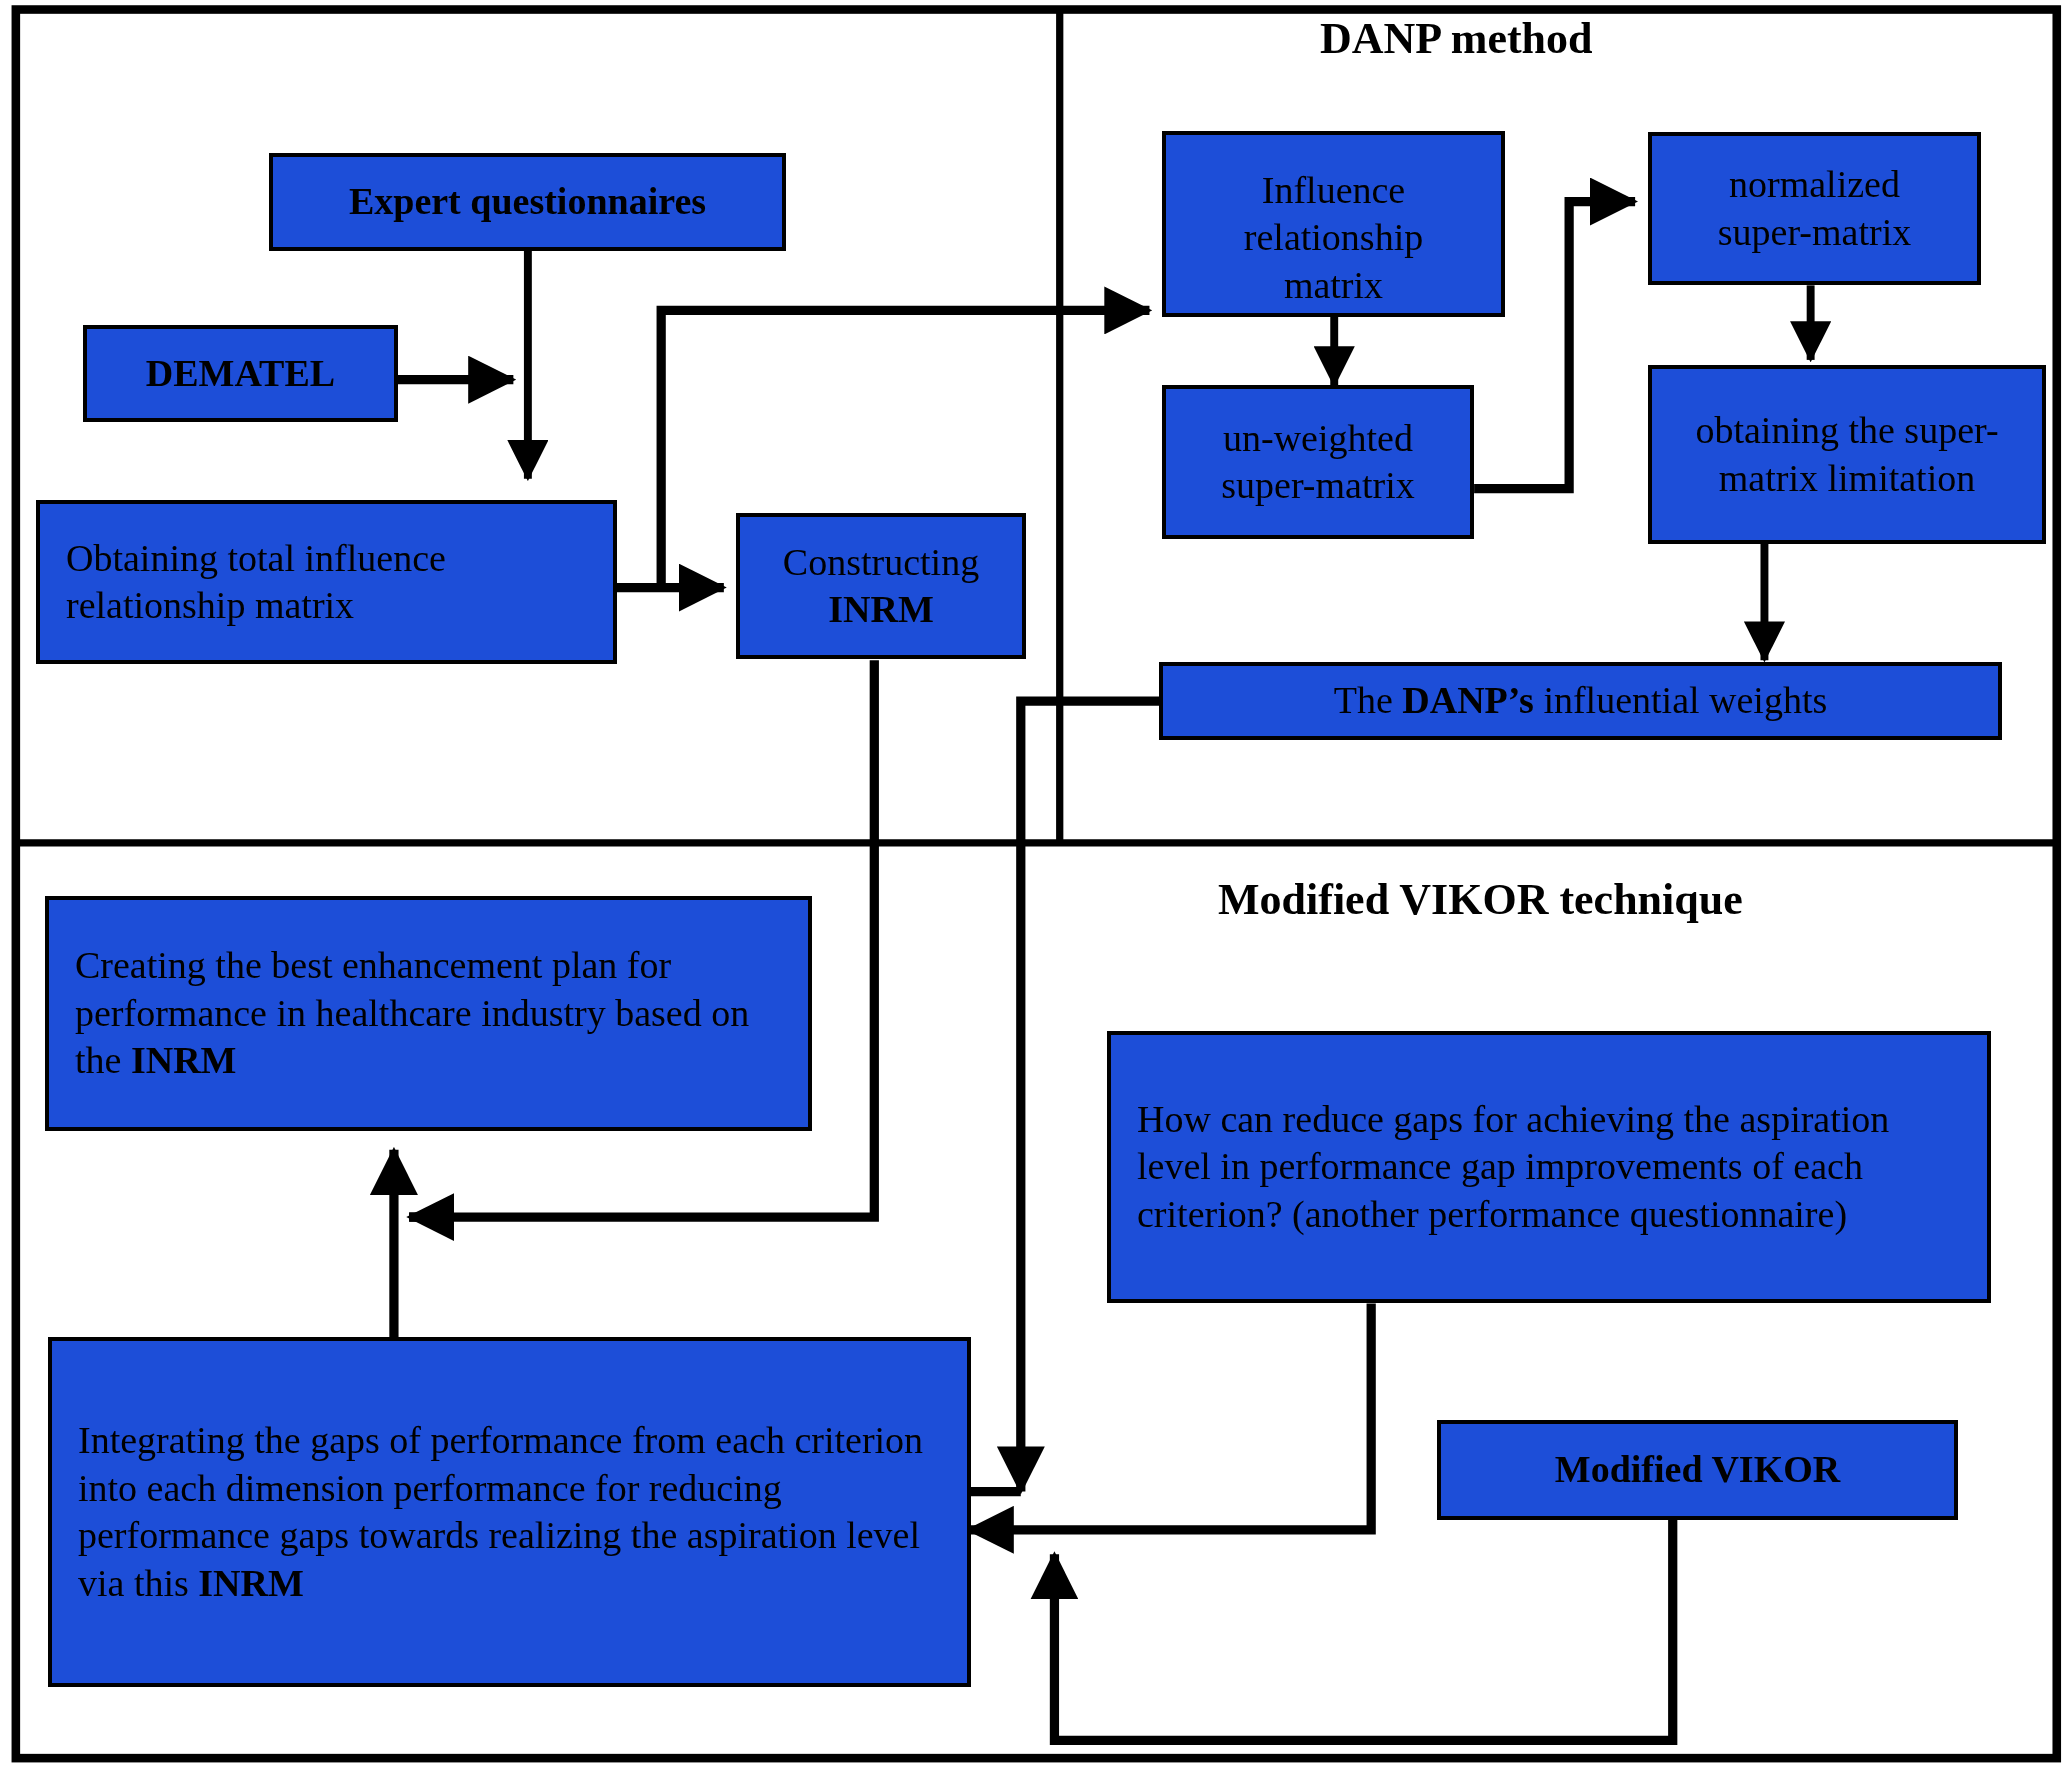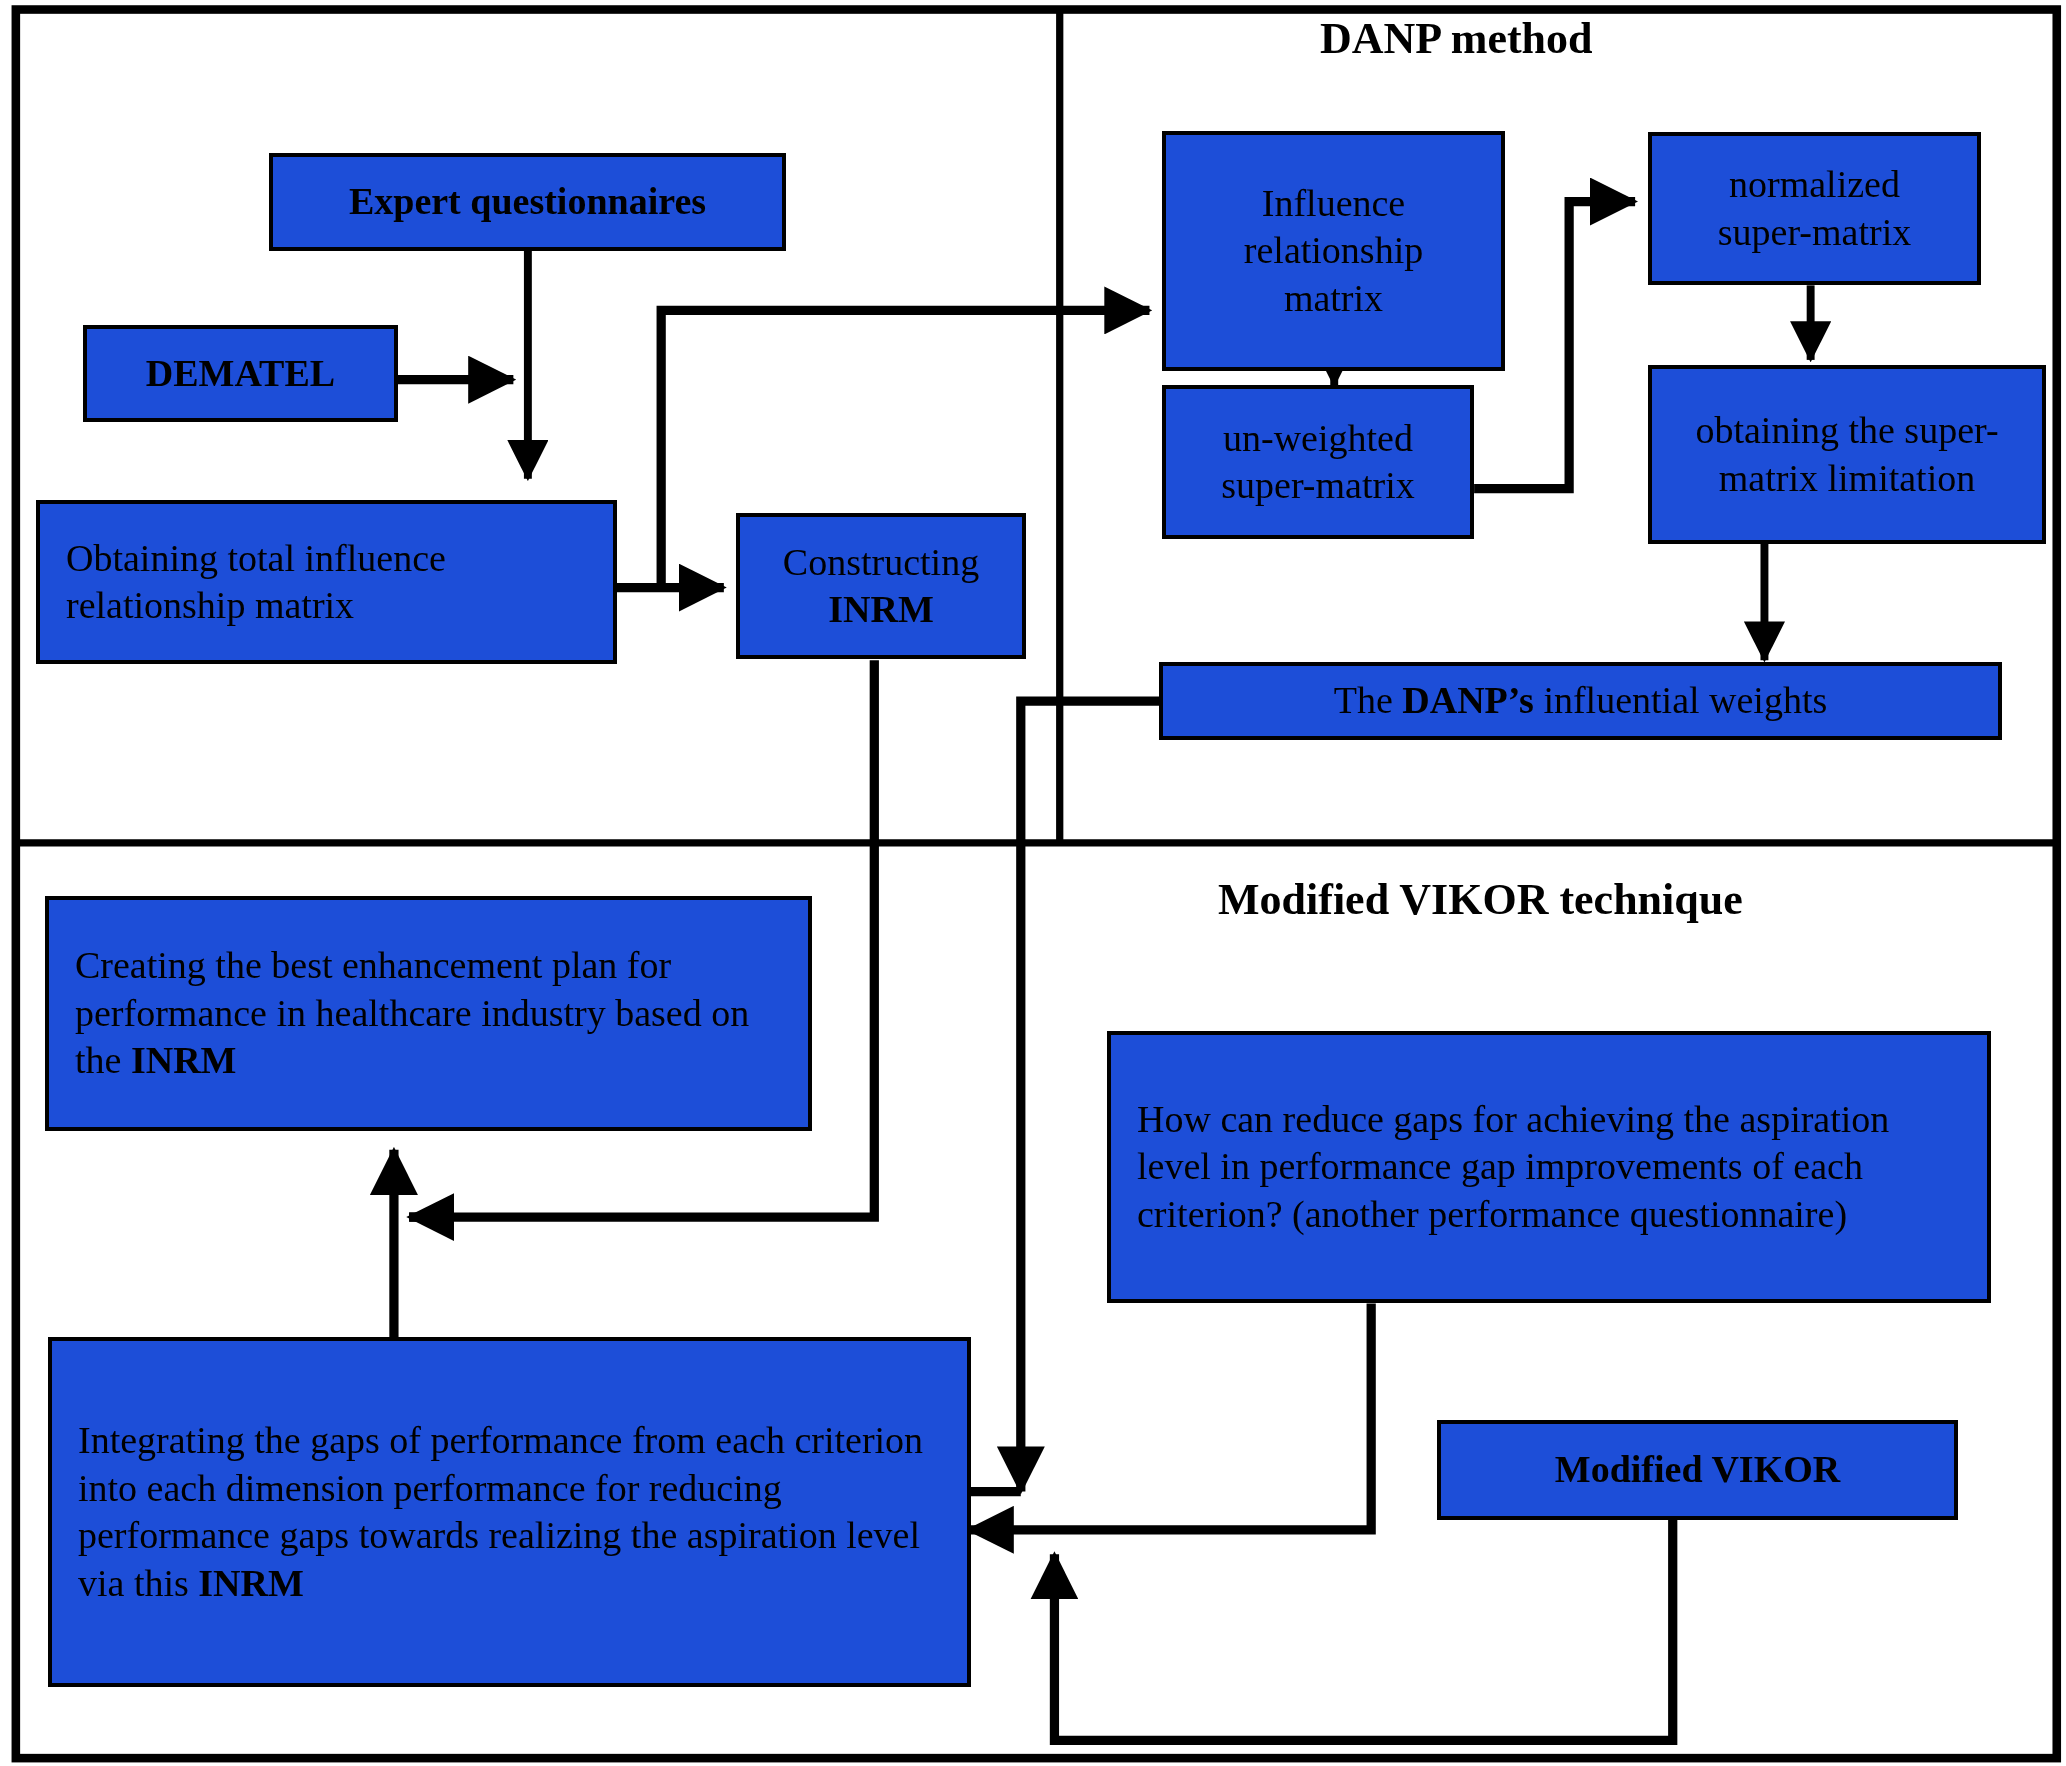--- a/index.html
+++ b/index.html
@@ -143,21 +143,21 @@
     <span class="txt">Obtaining total influence relationship matrix</span>
   </div>
 
   <div class="node" style="left:736px; top:513px; width:290px; height:146px;">
     <span class="txt">
       <span>Constructing</span><br>
       <b>INRM</b>
     </span>
   </div>
 
-  <div class="node" style="left:1162px; top:131px; width:343px; height:240px;">
+  <div class="node" style="left:1162px; top:131px; width:343px; height:186px;align-items:flex-end;">
     <span class="txt">Influence relationship matrix</span>
   </div>
 
   <div class="node" style="left:1162px; top:385px; width:312px; height:154px;">
     <span class="txt">un-weighted super-matrix</span>
   </div>
 
   <div class="node" style="left:1648px; top:132px; width:333px; height:153px;">
     <span class="txt">normalized super-matrix</span>
   </div>

